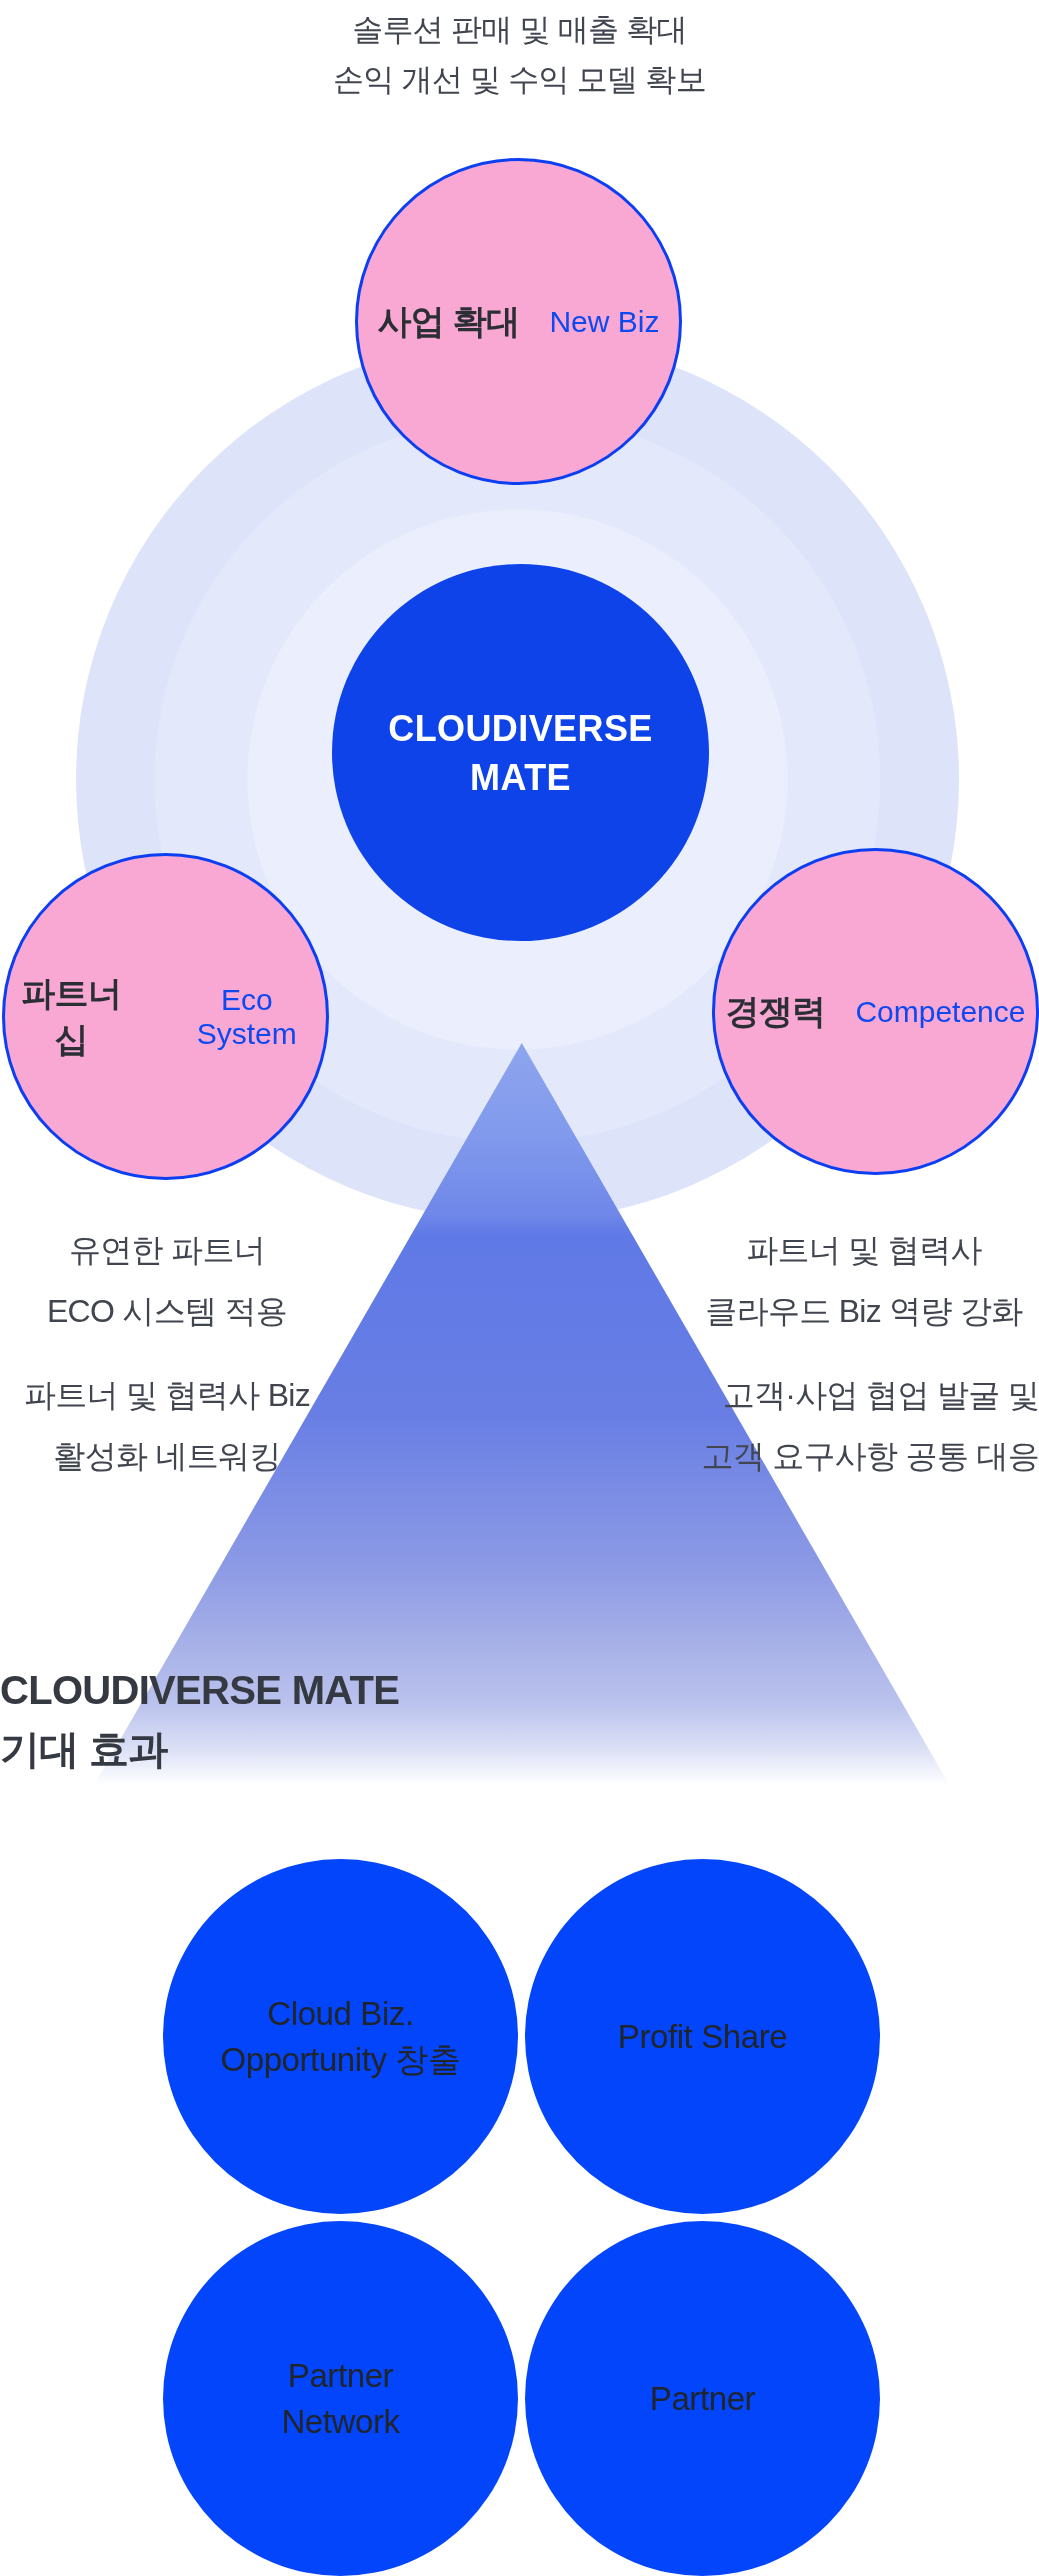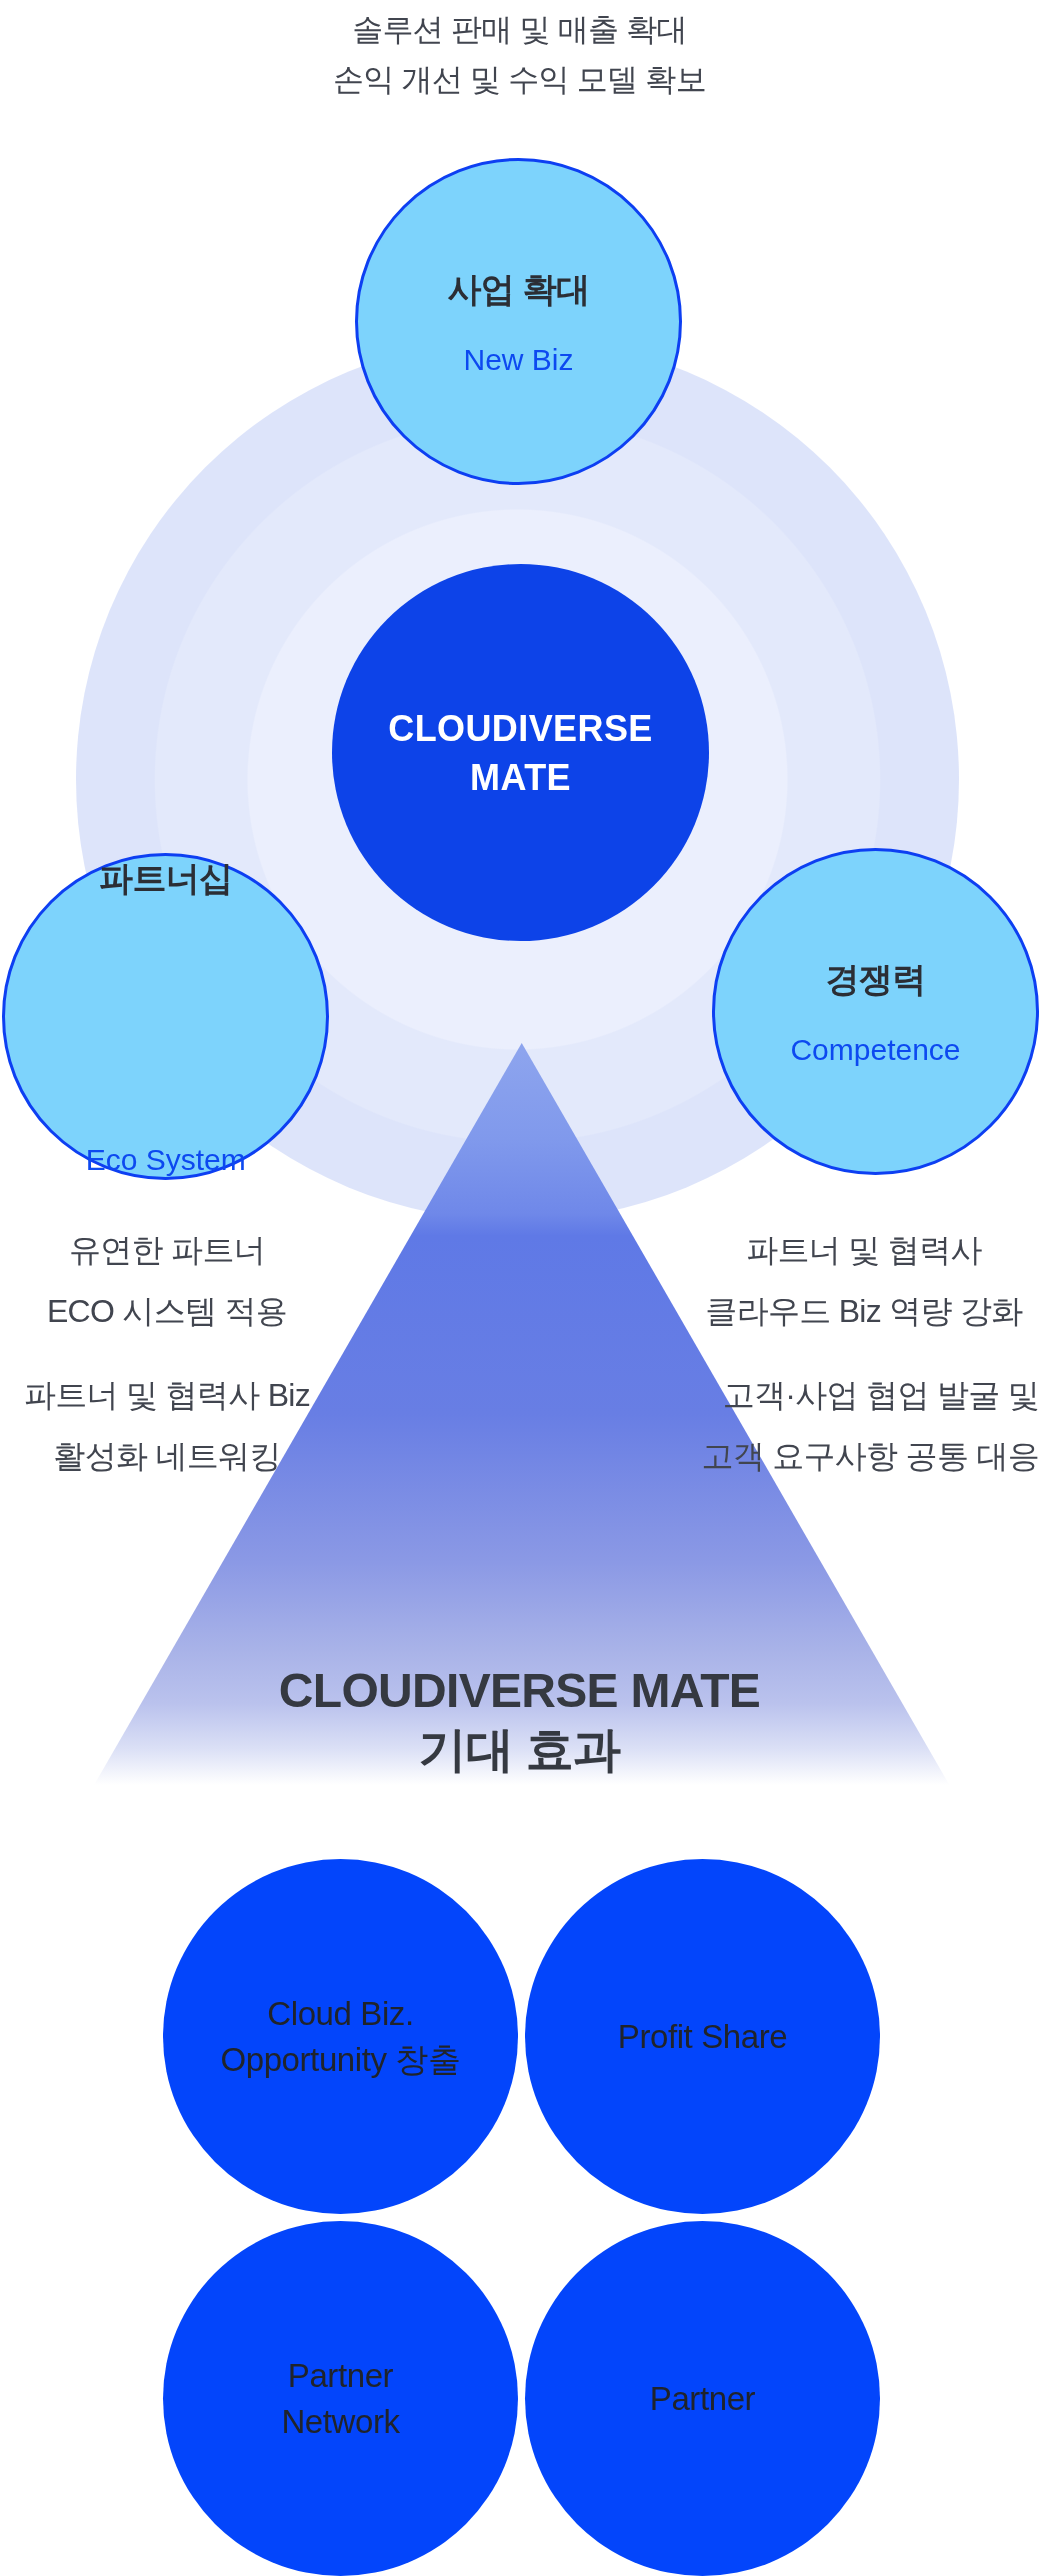--- a/index.html
+++ b/index.html
@@ -31,22 +31,22 @@
     clip-path:polygon(50.25% 0%, 2.25% 100%, 98.25% 100%);
     background:linear-gradient(180deg,
       #8ea5ee 0%, #8099ec 13%, #6f88e9 23%, #5f79e6 26%,
       #687ee4 50%, #8b99e5 70%, #a9b3e8 82%, #bac2ed 89%,
       rgba(188,197,238,0.55) 95%, rgba(196,203,240,0) 100%);
   }
 
   
   .sat{
     position:absolute;width:327px;height:327px;border-radius:50%;
-    background:#7dd3fc;border:3px solid var(--border-blue);
-    display:flex;flex-direction:column;align-items:center;justify-content:center;
+    background:#f9a8d4;border:3px solid var(--border-blue);
+    display:flex;align-items:center;justify-content:center;
     text-align:center;gap:30px;
   }
   .sat-top{left:355px;top:158px;}
   .sat-left{left:2.2px;top:853px;justify-content:space-between;}
   .sat-right{left:712px;top:848px;}
   .sat-title{font-size:34px;font-weight:700;color:var(--dark-text);letter-spacing:-0.7px;}
   .sat-sub{font-size:30px;font-weight:400;color:var(--accent-blue);}
 
   
   .core{
@@ -62,22 +62,22 @@
     position:absolute;text-align:center;font-size:32px;line-height:61px;
     font-weight:500;color:var(--gray-text);letter-spacing:-0.7px;white-space:nowrap;
   }
   .note-l1{left:0;width:334px;top:1220px;}
   .note-l2{left:0;width:334px;top:1365px;}
   .note-r1{left:689px;width:350px;top:1220px;}
   .note-r2{left:689px;width:350px;top:1365px;text-align:right;}
 
   
   .ptitle{
-    position:absolute;left:0;top:1661px;width:100%;text-align:center;
-    font-size:48px;font-weight:700;line-height:59px;color:var(--title-text);
+    position:absolute;left:0;top:1661px;width:100%;
+    font-size:40px;font-weight:700;line-height:59px;color:var(--title-text);
     letter-spacing:-0.7px;
   }
 
   
   .fx{
     position:absolute;width:355px;height:355px;border-radius:50%;
     background:var(--bright-blue);
     display:flex;flex-direction:column;align-items:center;justify-content:center;
     text-align:center;font-size:33px;font-weight:500;line-height:46px;
     color:var(--fx-text);letter-spacing:-0.4px;

